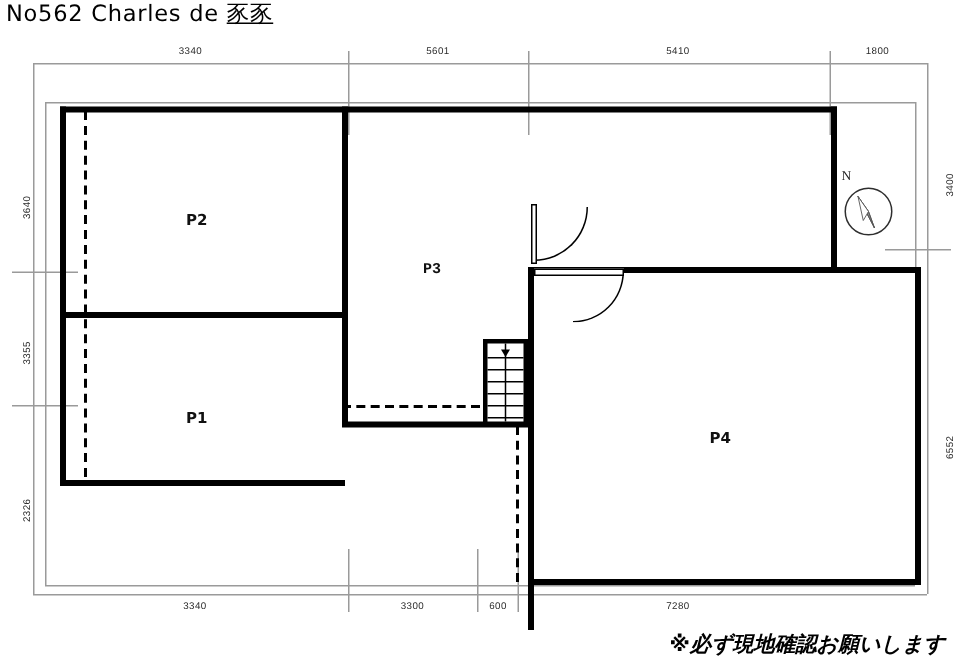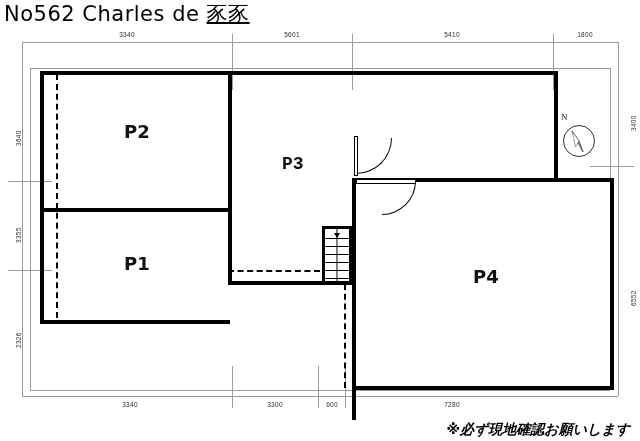--- a/index.html
+++ b/index.html
@@ -13,21 +13,21 @@
     position: relative;
     font-family: "DejaVu Sans", "Liberation Sans", sans-serif;
     overflow: hidden;
   }
 
   
   .title {
     position: absolute;
     left: 4px;
     top: 0px;
-    font-size: 21px;
+    font-size: 15px;
     font-weight: 500;
     letter-spacing: 0.5px;
     color: #000;
     white-space: nowrap;
     font-family: "DejaVu Sans", "Liberation Sans", sans-serif;
   }
   .title .cjk {
     font-family: "DejaVu Sans", sans-serif;
     text-decoration: underline;
     text-underline-offset: 1px;
@@ -66,25 +66,26 @@
   }
   .dash-h {
     position: absolute;
     height: 0;
     border-top: 2px dashed #000;
   }
 
   
   .room-label {
     position: absolute;
-    font-size: 18px;
+    font-size: 10px;
     font-weight: 600;
     color: #111;
     font-family: "DejaVu Sans", "Liberation Sans", sans-serif;
     white-space: nowrap;
+    margin-top: 21px;
   }
 
   
   .dim-h {
     position: absolute;
     font-size: 6.5px;
     color: #2b2b2b;
     text-align: center;
     font-family: "Liberation Sans", sans-serif;
     white-space: nowrap;

